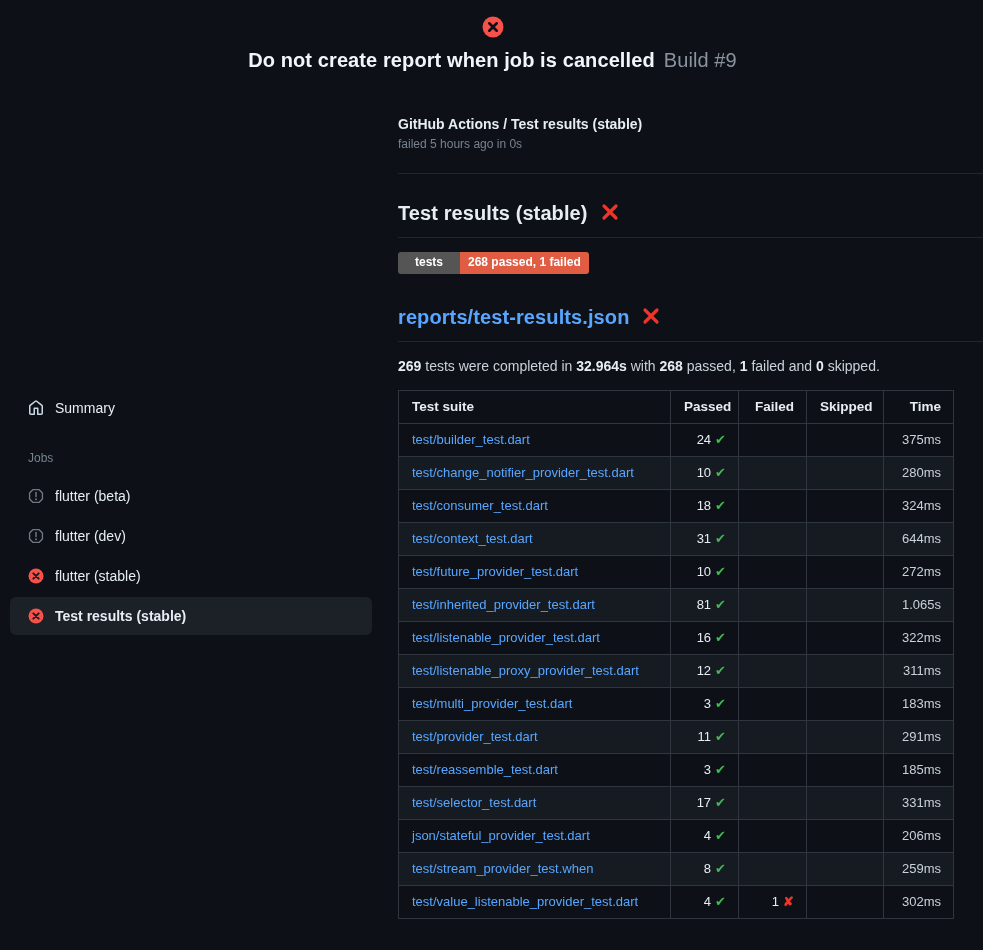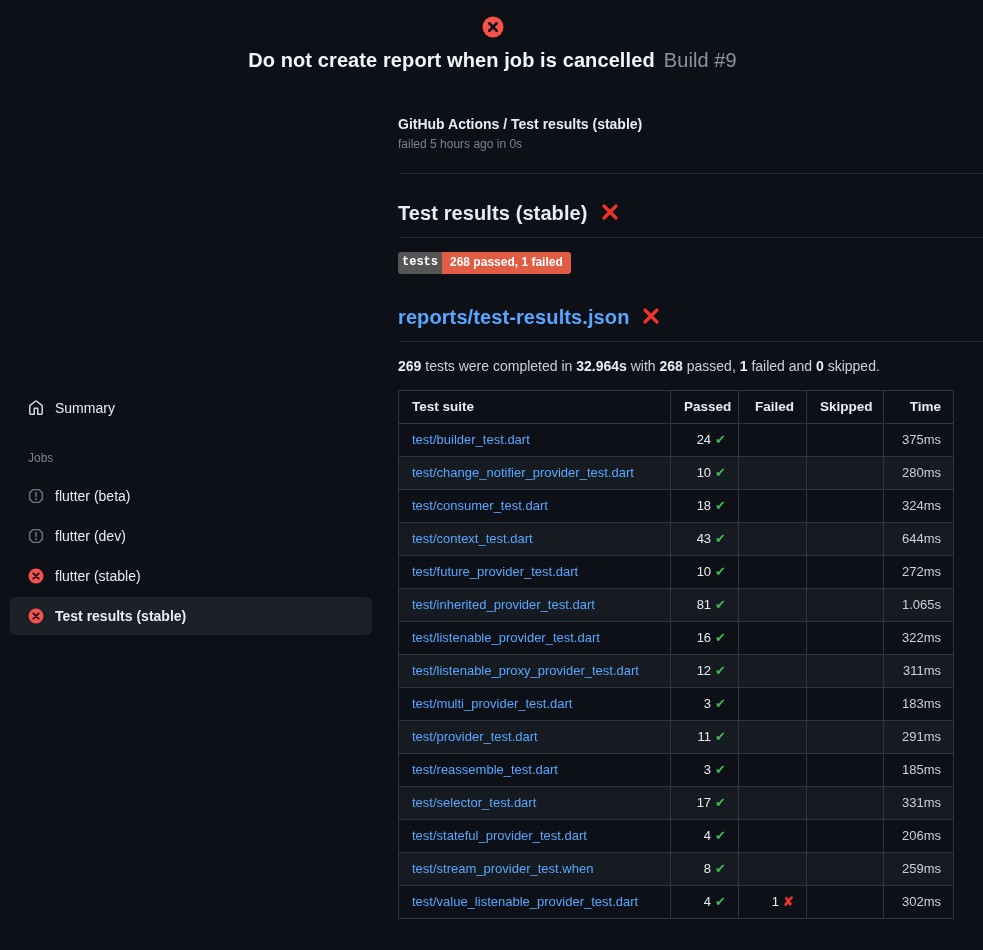--- a/index.html
+++ b/index.html
@@ -65,21 +65,21 @@
     border-bottom:1px solid var(--border);
     font-size:20px;font-weight:700;color:var(--txt-bright);
     display:flex;align-items:center;gap:12px;letter-spacing:.1px;
   }
   h2.section .x-icon{margin-top:2px;}
   h2.report a{color:var(--link);text-decoration:none;cursor:pointer;}
   .badge{
     display:inline-flex;margin-top:14px;border-radius:3px;overflow:hidden;
     font-size:12px;font-weight:600;color:#ffffff;line-height:15px;
   }
-  .badge .badge-label{background:var(--badge-label);padding:3px 4px 4px;font-family:Liberation Mono, monospace;}
+  .badge .badge-label{background:var(--badge-label);padding:3px 17px 4px;}
   .badge .badge-value{background:var(--badge-value);padding:3px 8px 4px;}
   h2.report{margin-top:30px;}
   .summary-line{
     margin:16px 0 16px 0;font-size:14px;color:var(--txt);
   }
   .summary-line b{color:var(--txt-bright);font-weight:700;}
   
   table.results{
     border-collapse:collapse;table-layout:fixed;width:555px;
     font-size:13px;line-height:16px;
@@ -250,21 +250,21 @@
   <tr>
     <td class="suite"><a>test/consumer_test.dart</a></td>
     <td class="num passed"><span class="cell-num">18</span><span class="glyph-pass">✔</span></td>
     <td class="num failed"></td>
     <td class="num skipped"></td>
     <td class="num time">324ms</td>
   </tr>
 
   <tr>
     <td class="suite"><a>test/context_test.dart</a></td>
-    <td class="num passed"><span class="cell-num">43</span><span class="glyph-pass">✔</span></td>
+    <td class="num passed"><span class="cell-num">31</span><span class="glyph-pass">✔</span></td>
     <td class="num failed"></td>
     <td class="num skipped"></td>
     <td class="num time">644ms</td>
   </tr>
 
   <tr>
     <td class="suite"><a>test/future_provider_test.dart</a></td>
     <td class="num passed"><span class="cell-num">10</span><span class="glyph-pass">✔</span></td>
     <td class="num failed"></td>
     <td class="num skipped"></td>
@@ -322,21 +322,21 @@
 
   <tr>
     <td class="suite"><a>test/selector_test.dart</a></td>
     <td class="num passed"><span class="cell-num">17</span><span class="glyph-pass">✔</span></td>
     <td class="num failed"></td>
     <td class="num skipped"></td>
     <td class="num time">331ms</td>
   </tr>
 
   <tr>
-    <td class="suite"><a>test/stateful_provider_test.dart</a></td>
+    <td class="suite"><a>json/stateful_provider_test.dart</a></td>
     <td class="num passed"><span class="cell-num">4</span><span class="glyph-pass">✔</span></td>
     <td class="num failed"></td>
     <td class="num skipped"></td>
     <td class="num time">206ms</td>
   </tr>
 
   <tr>
     <td class="suite"><a>test/stream_provider_test.when</a></td>
     <td class="num passed"><span class="cell-num">8</span><span class="glyph-pass">✔</span></td>
     <td class="num failed"></td>

